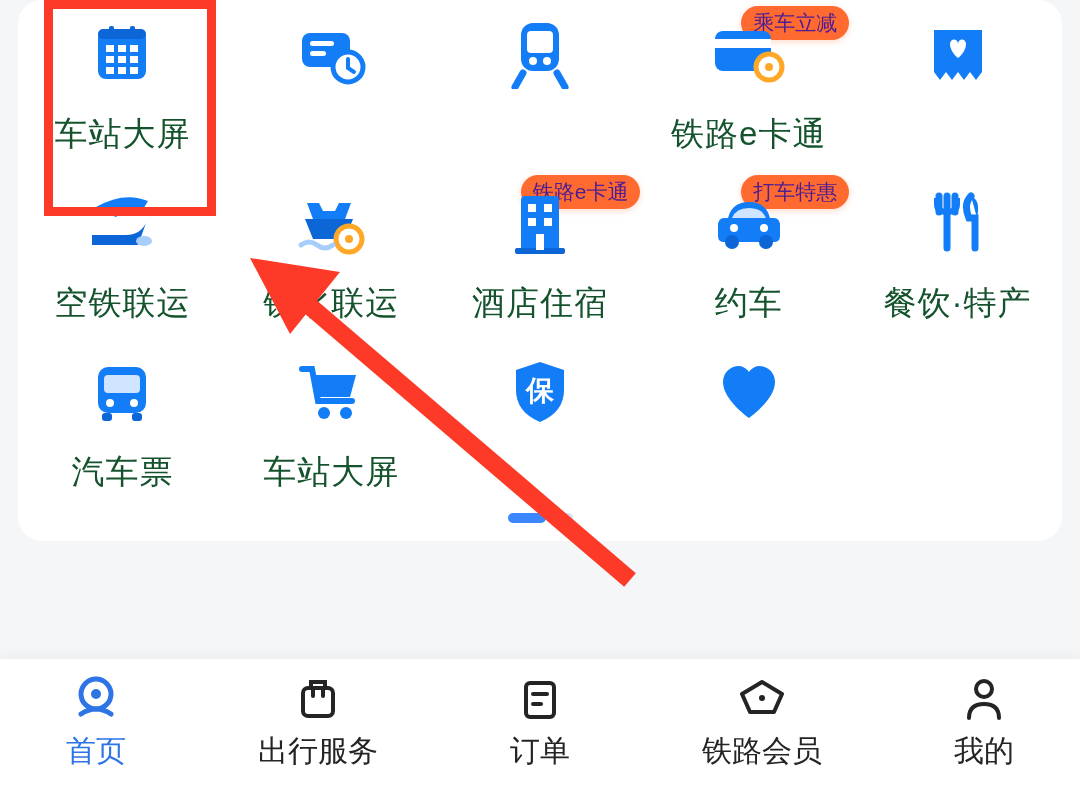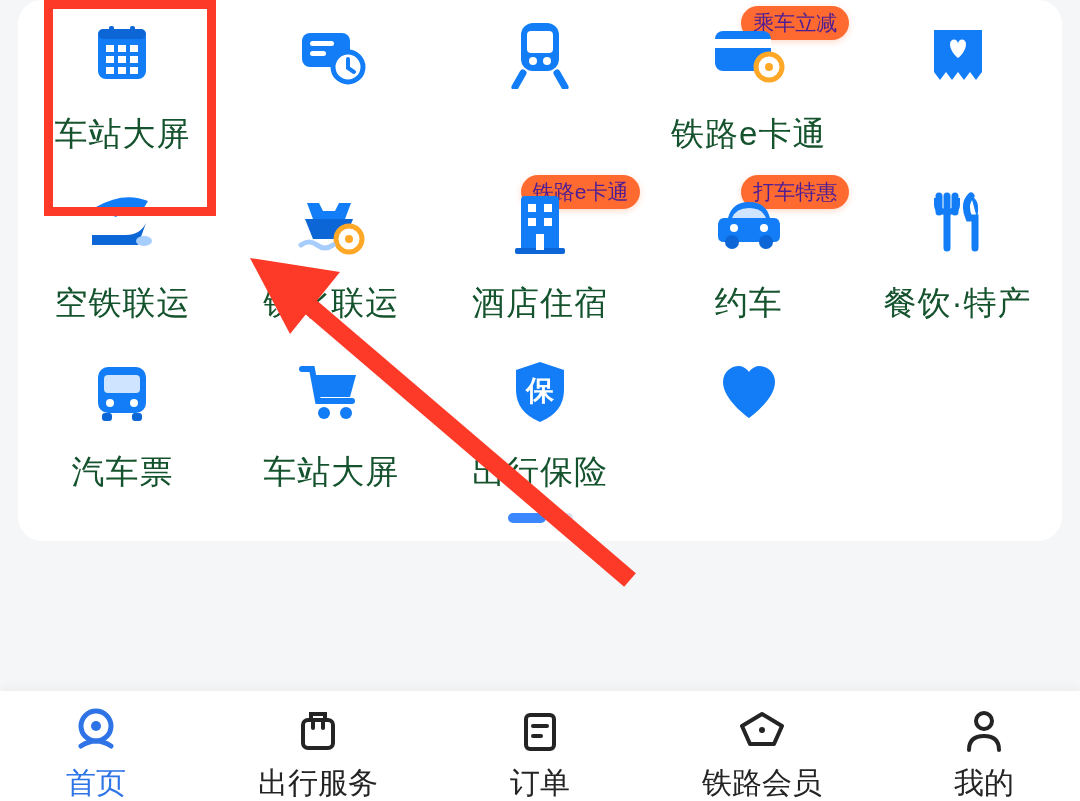--- a/index.html
+++ b/index.html
@@ -85,21 +85,21 @@
       background: #d6def0;
     }
     .pager .dot.active {
       width: 38px;
       background: #3c87ff;
     }
     .pager .dot.inactive { width: 22px; }
     .bottom-nav {
       position: absolute;
       left: 0; right: 0; bottom: 0;
-      height: 110px;
+      height: 142px;
       background: #fff;
       display: flex;
       align-items: flex-start;
       justify-content: space-around;
       padding-top: 14px;
       box-shadow: 0 -4px 10px rgba(0,0,0,0.04);
     }
     .nav-item {
       display: flex;
       flex-direction: column;
@@ -283,21 +283,20 @@
       <div class="cell-label">车站大屏</div>
     </div>
 
     <div class="cell">
       <div class="icon-wrap">
         <svg width="60" height="66" viewBox="0 0 60 66">
           <path d="M30 2 L54 10 V30 Q54 52 30 62 Q6 52 6 30 V10 Z" fill="#137df7"></path>
           <text x="30" y="40" text-anchor="middle" font-size="28" font-weight="700" fill="#fff">保</text>
         </svg>
       </div>
-      <div class="cell-label">出行保险</div>
     </div>
 
     <div class="cell">
       <div class="icon-wrap">
         <svg width="64" height="58" viewBox="0 0 64 58">
           <path d="M32 54 C32 54 6 36 6 18 C6 8 14 2 22 2 C28 2 32 8 32 8 C32 8 36 2 42 2 C50 2 58 8 58 18 C58 36 32 54 32 54 Z" fill="#137df7"></path>
         </svg>
       </div>
     </div>
 

